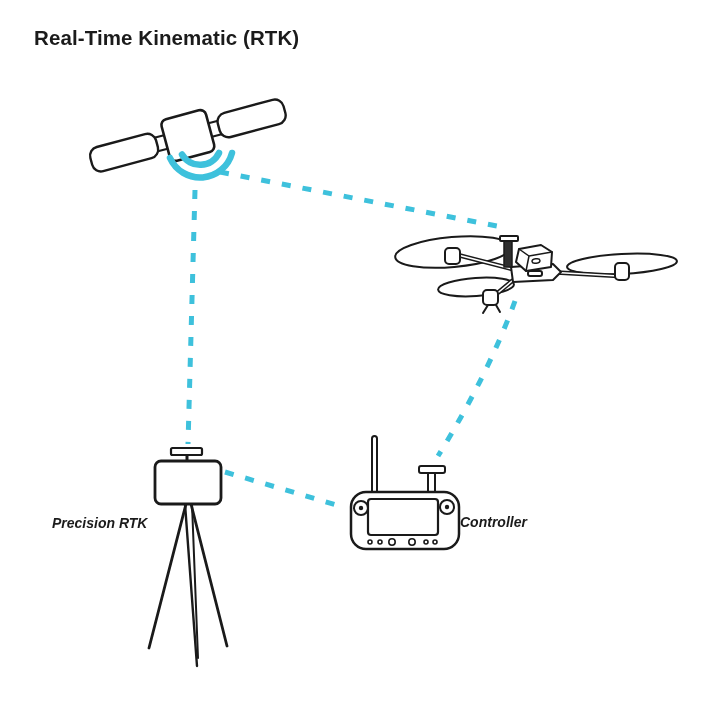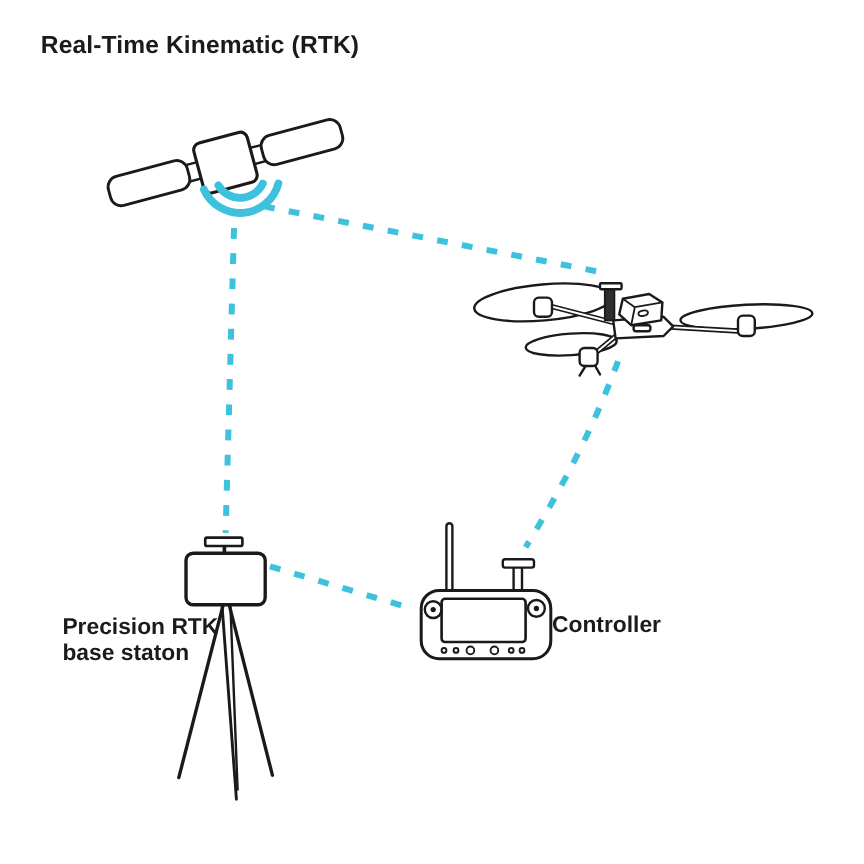--- a/index.html
+++ b/index.html
@@ -23,25 +23,26 @@
     position: absolute;
     left: 34px;
     top: 26px;
     font-size: 20.5px;
     font-weight: 700;
     color: var(--text);
     letter-spacing: 0.1px;
   }
   .label {
     position: absolute;
-    font-size: 19px;
+    font-size: 14px;
     font-weight: 700;
     color: var(--text);
     line-height: 22px;
     white-space: nowrap;
+    font-style: italic;
   }
   .base-label { left: 52px; top: 512px; }
   .controller-label { left: 460px; top: 511px; }
   svg.diagram { position: absolute; left: 0; top: 0; }
   
   .ln  { stroke: var(--line); fill: none; stroke-linecap: round; stroke-linejoin: round; }
   .wh  { stroke: var(--line); fill: #FFFFFF; stroke-linejoin: round; }
   .drk { fill: #2E2E2E; stroke: var(--line); }
   .dash {
     stroke: var(--signal);
@@ -148,18 +149,17 @@
         <circle class="ln" cx="392" cy="542" r="3.2" stroke-width="1.6"></circle>
         <circle class="ln" cx="412" cy="542" r="3.2" stroke-width="1.6"></circle>
         <circle class="ln" cx="426" cy="542" r="2" stroke-width="1.6"></circle>
         <circle class="ln" cx="435" cy="542" r="2" stroke-width="1.6"></circle>
       </g>
     </g>
   </svg>
 
   <div class="label base-label">
     <div>Precision RTK</div>
-    <div>base staton</div>
   </div>
 
   <div class="label controller-label">Controller</div>
 
 </div>
 
 </body></html>

